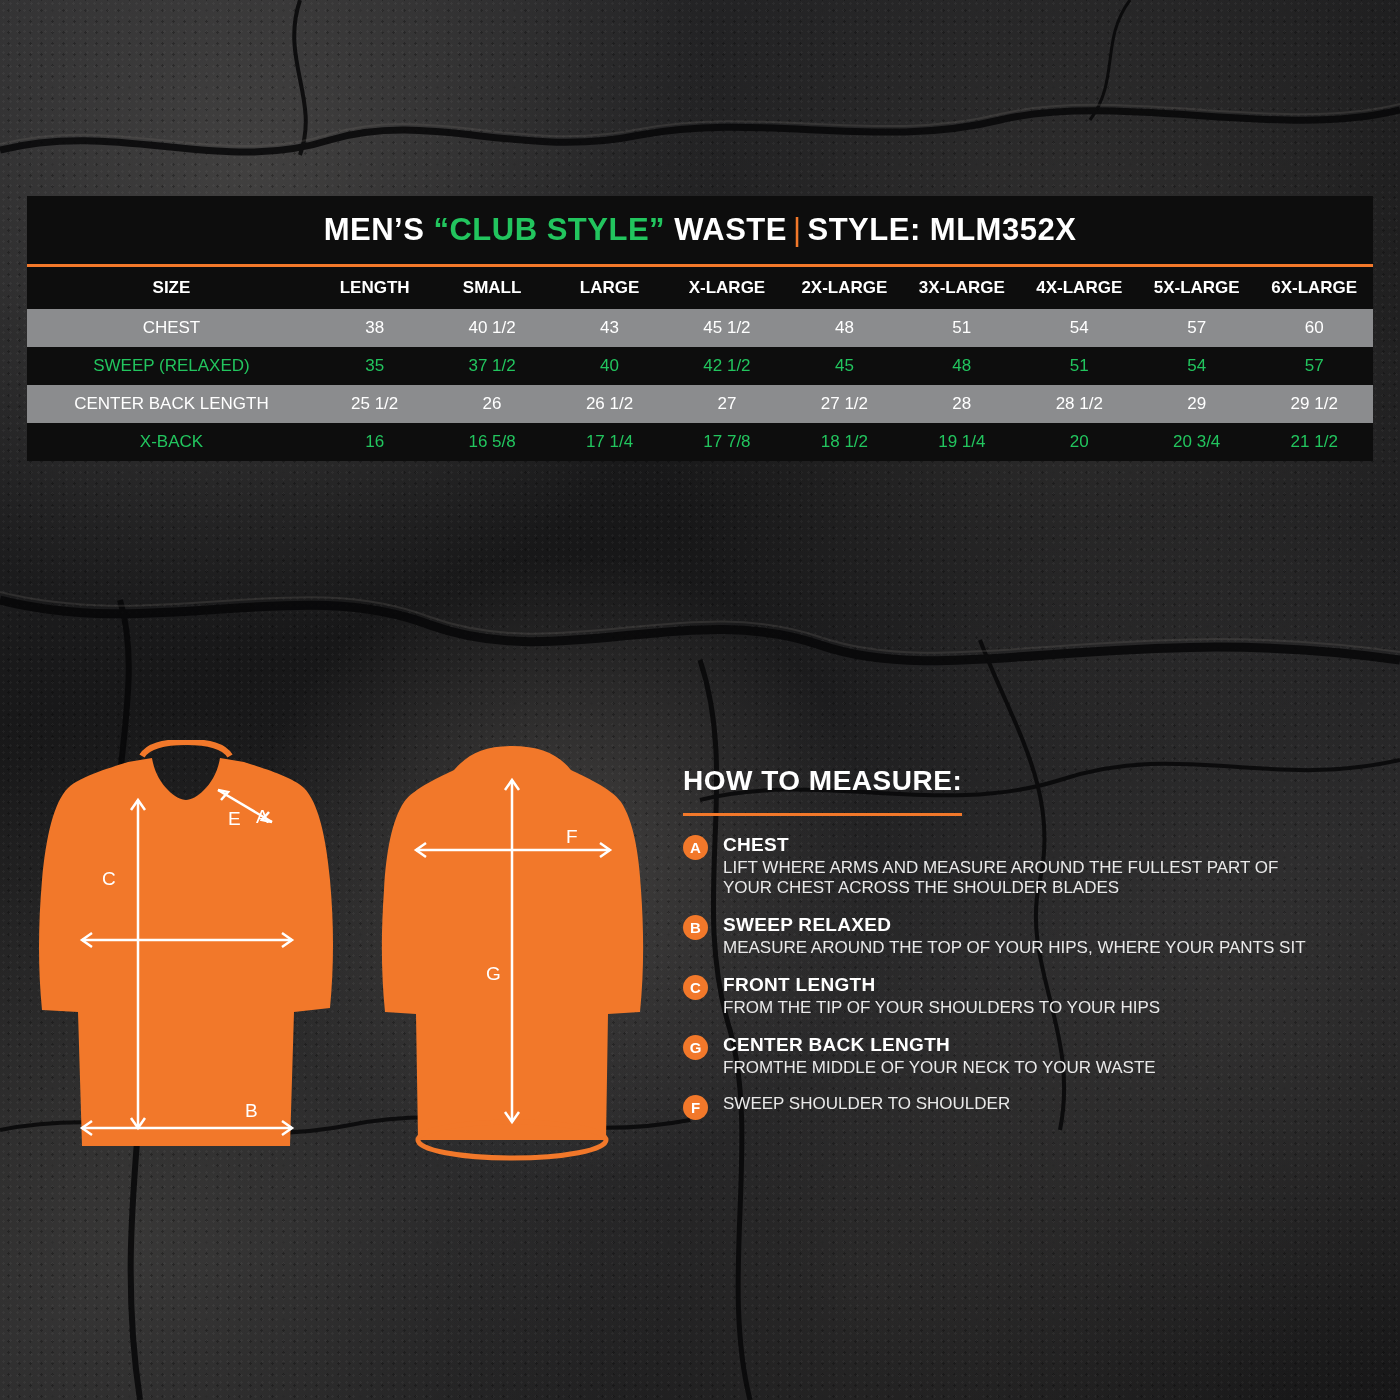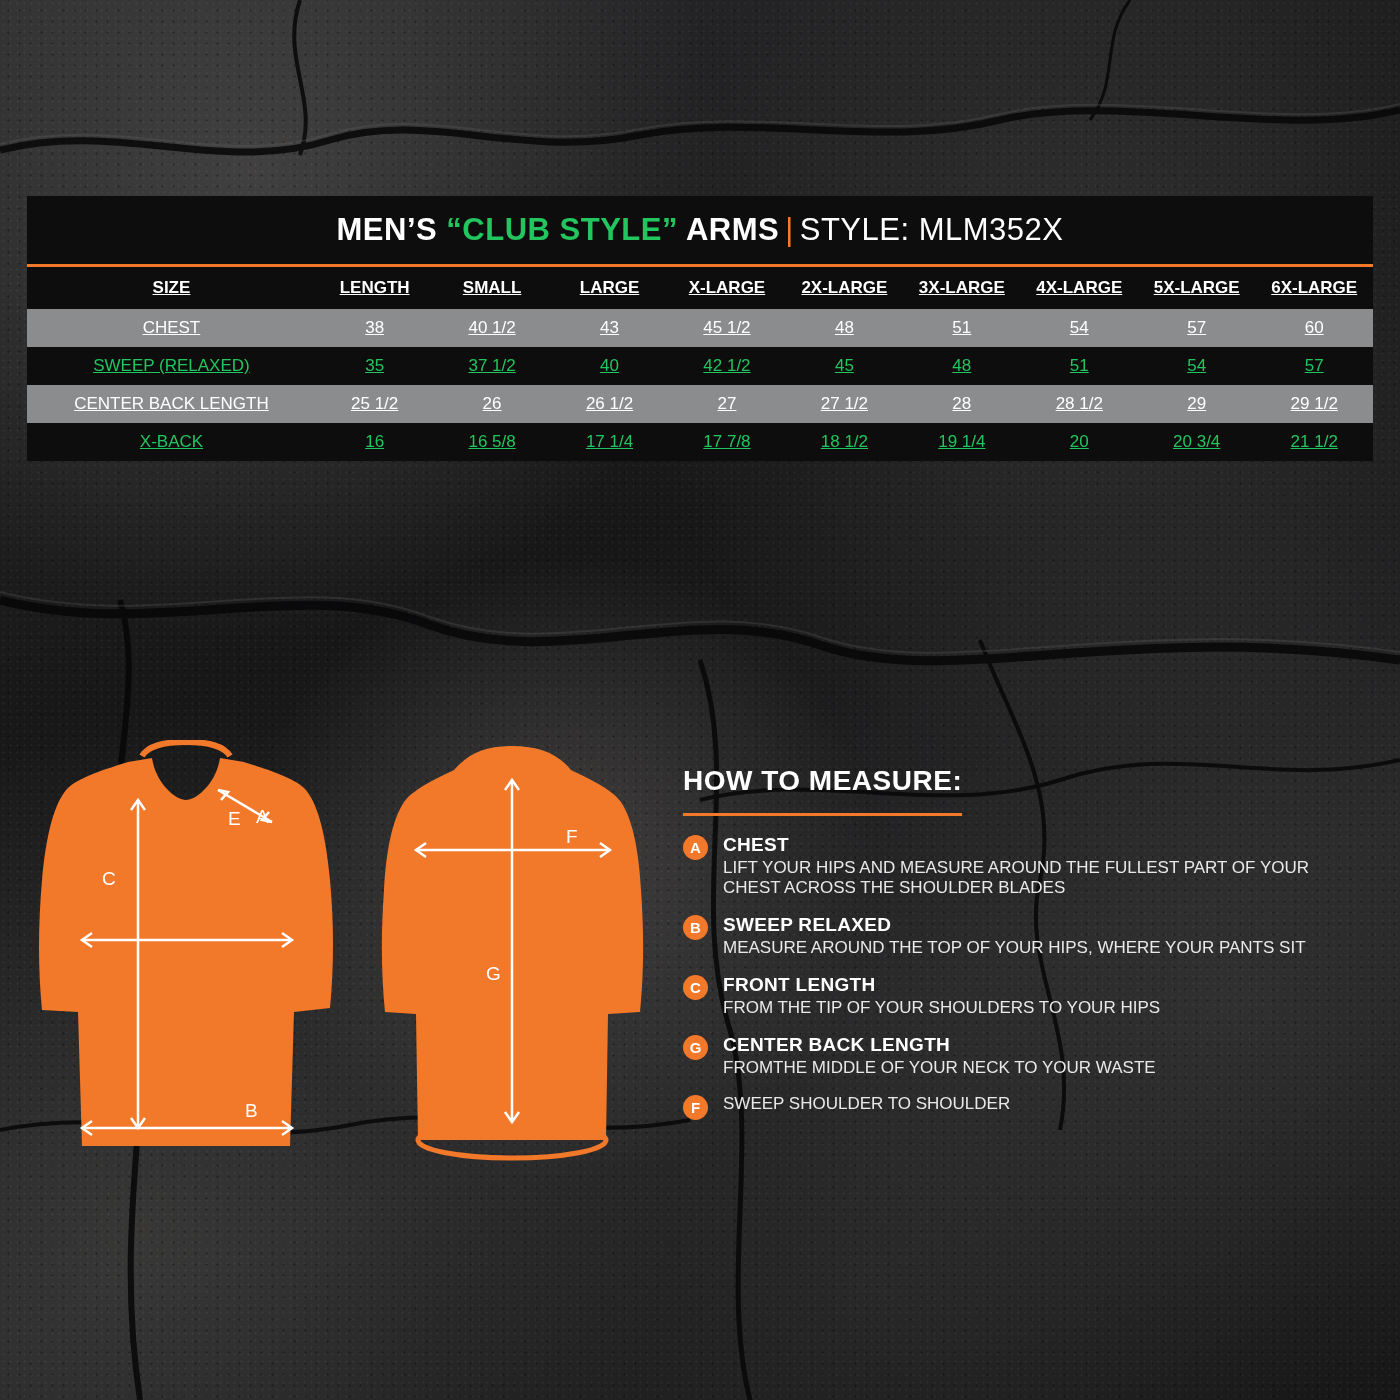--- a/index.html
+++ b/index.html
@@ -38,30 +38,29 @@
     background:#0d0d0d;
     height:68px;
     display:flex;align-items:center;justify-content:center;
     border-bottom:3px solid #f2782a;
   }
   .title{
     font-size:31px;font-weight:bold;color:#ffffff;letter-spacing:.5px;
     white-space:nowrap;
   }
   .title .orange{color:#22c55e;}
-  .title .thin{font-weight:normal;}
+  .title .thin{font-weight:bold;}
   .title .bar{color:#f2782a;font-weight:normal;padding:0 6px;}
   table{
     border-collapse:collapse;width:100%;table-layout:fixed;
     font-size:17px;
   }
   th,td{
     text-align:center;color:#ffffff;height:36px;vertical-align:middle;
     font-weight:normal;
-    text-decoration:underline;
   }
   thead th{
     background:#0d0d0d;font-weight:bold;font-size:17px;height:40px;
   }
   thead th.rowlabel{font-weight:bold;}
   tbody tr.odd td{background:#8b8c8e;color:#ffffff;}
   tbody tr.even td{background:#0d0d0d;color:#22c55e;}
   td.rowlabel,th.rowlabel{width:246px;}
   col.sizecol{width:100px;}
   
@@ -106,21 +105,21 @@
   <g stroke="#6a6764" fill="none" opacity="0.25">
     <path d="M0,144 C120,114 220,169 330,134 C430,104 520,154 640,129 C760,106 880,144 1000,114 C1120,86 1280,134 1400,104" stroke-width="2"></path>
     <path d="M0,592 C160,632 300,567 430,617 C560,664 690,592 820,637 C950,682 1120,612 1400,652" stroke-width="2"></path>
   </g>
 </svg>
 
 <div class="sheet">
 
   <div class="title-bar">
     <div class="title">
-      <span>MEN’S </span><span class="orange">“CLUB STYLE”</span><span> ARMS</span><span class="bar">|</span><span class="thin">STYLE: MLM352X</span>
+      <span>MEN’S </span><span class="orange">“CLUB STYLE”</span><span> WASTE</span><span class="bar">|</span><span class="thin">STYLE: MLM352X</span>
     </div>
   </div>
 
   <table>
     <colgroup>
       <col style="width:246px">
       <col class="sizecol">
         <col class="sizecol">
         <col class="sizecol">
         <col class="sizecol">
@@ -243,21 +242,21 @@
   </svg>
 </div>
 
 <div class="how">
   <div class="how-title">HOW TO MEASURE:</div>
   <div class="measure-list">
 
     <div class="m-item">
       <div class="m-badge">A</div>
       <div class="m-name">CHEST</div>
-      <div class="m-desc">LIFT YOUR HIPS AND MEASURE AROUND THE FULLEST PART OF YOUR CHEST ACROSS THE SHOULDER BLADES</div>
+      <div class="m-desc">LIFT WHERE ARMS AND MEASURE AROUND THE FULLEST PART OF YOUR CHEST ACROSS THE SHOULDER BLADES</div>
     </div>
 
     <div class="m-item">
       <div class="m-badge">B</div>
       <div class="m-name">SWEEP RELAXED</div>
       <div class="m-desc">MEASURE AROUND THE TOP OF YOUR HIPS, WHERE YOUR PANTS SIT</div>
     </div>
 
     <div class="m-item">
       <div class="m-badge">C</div>

